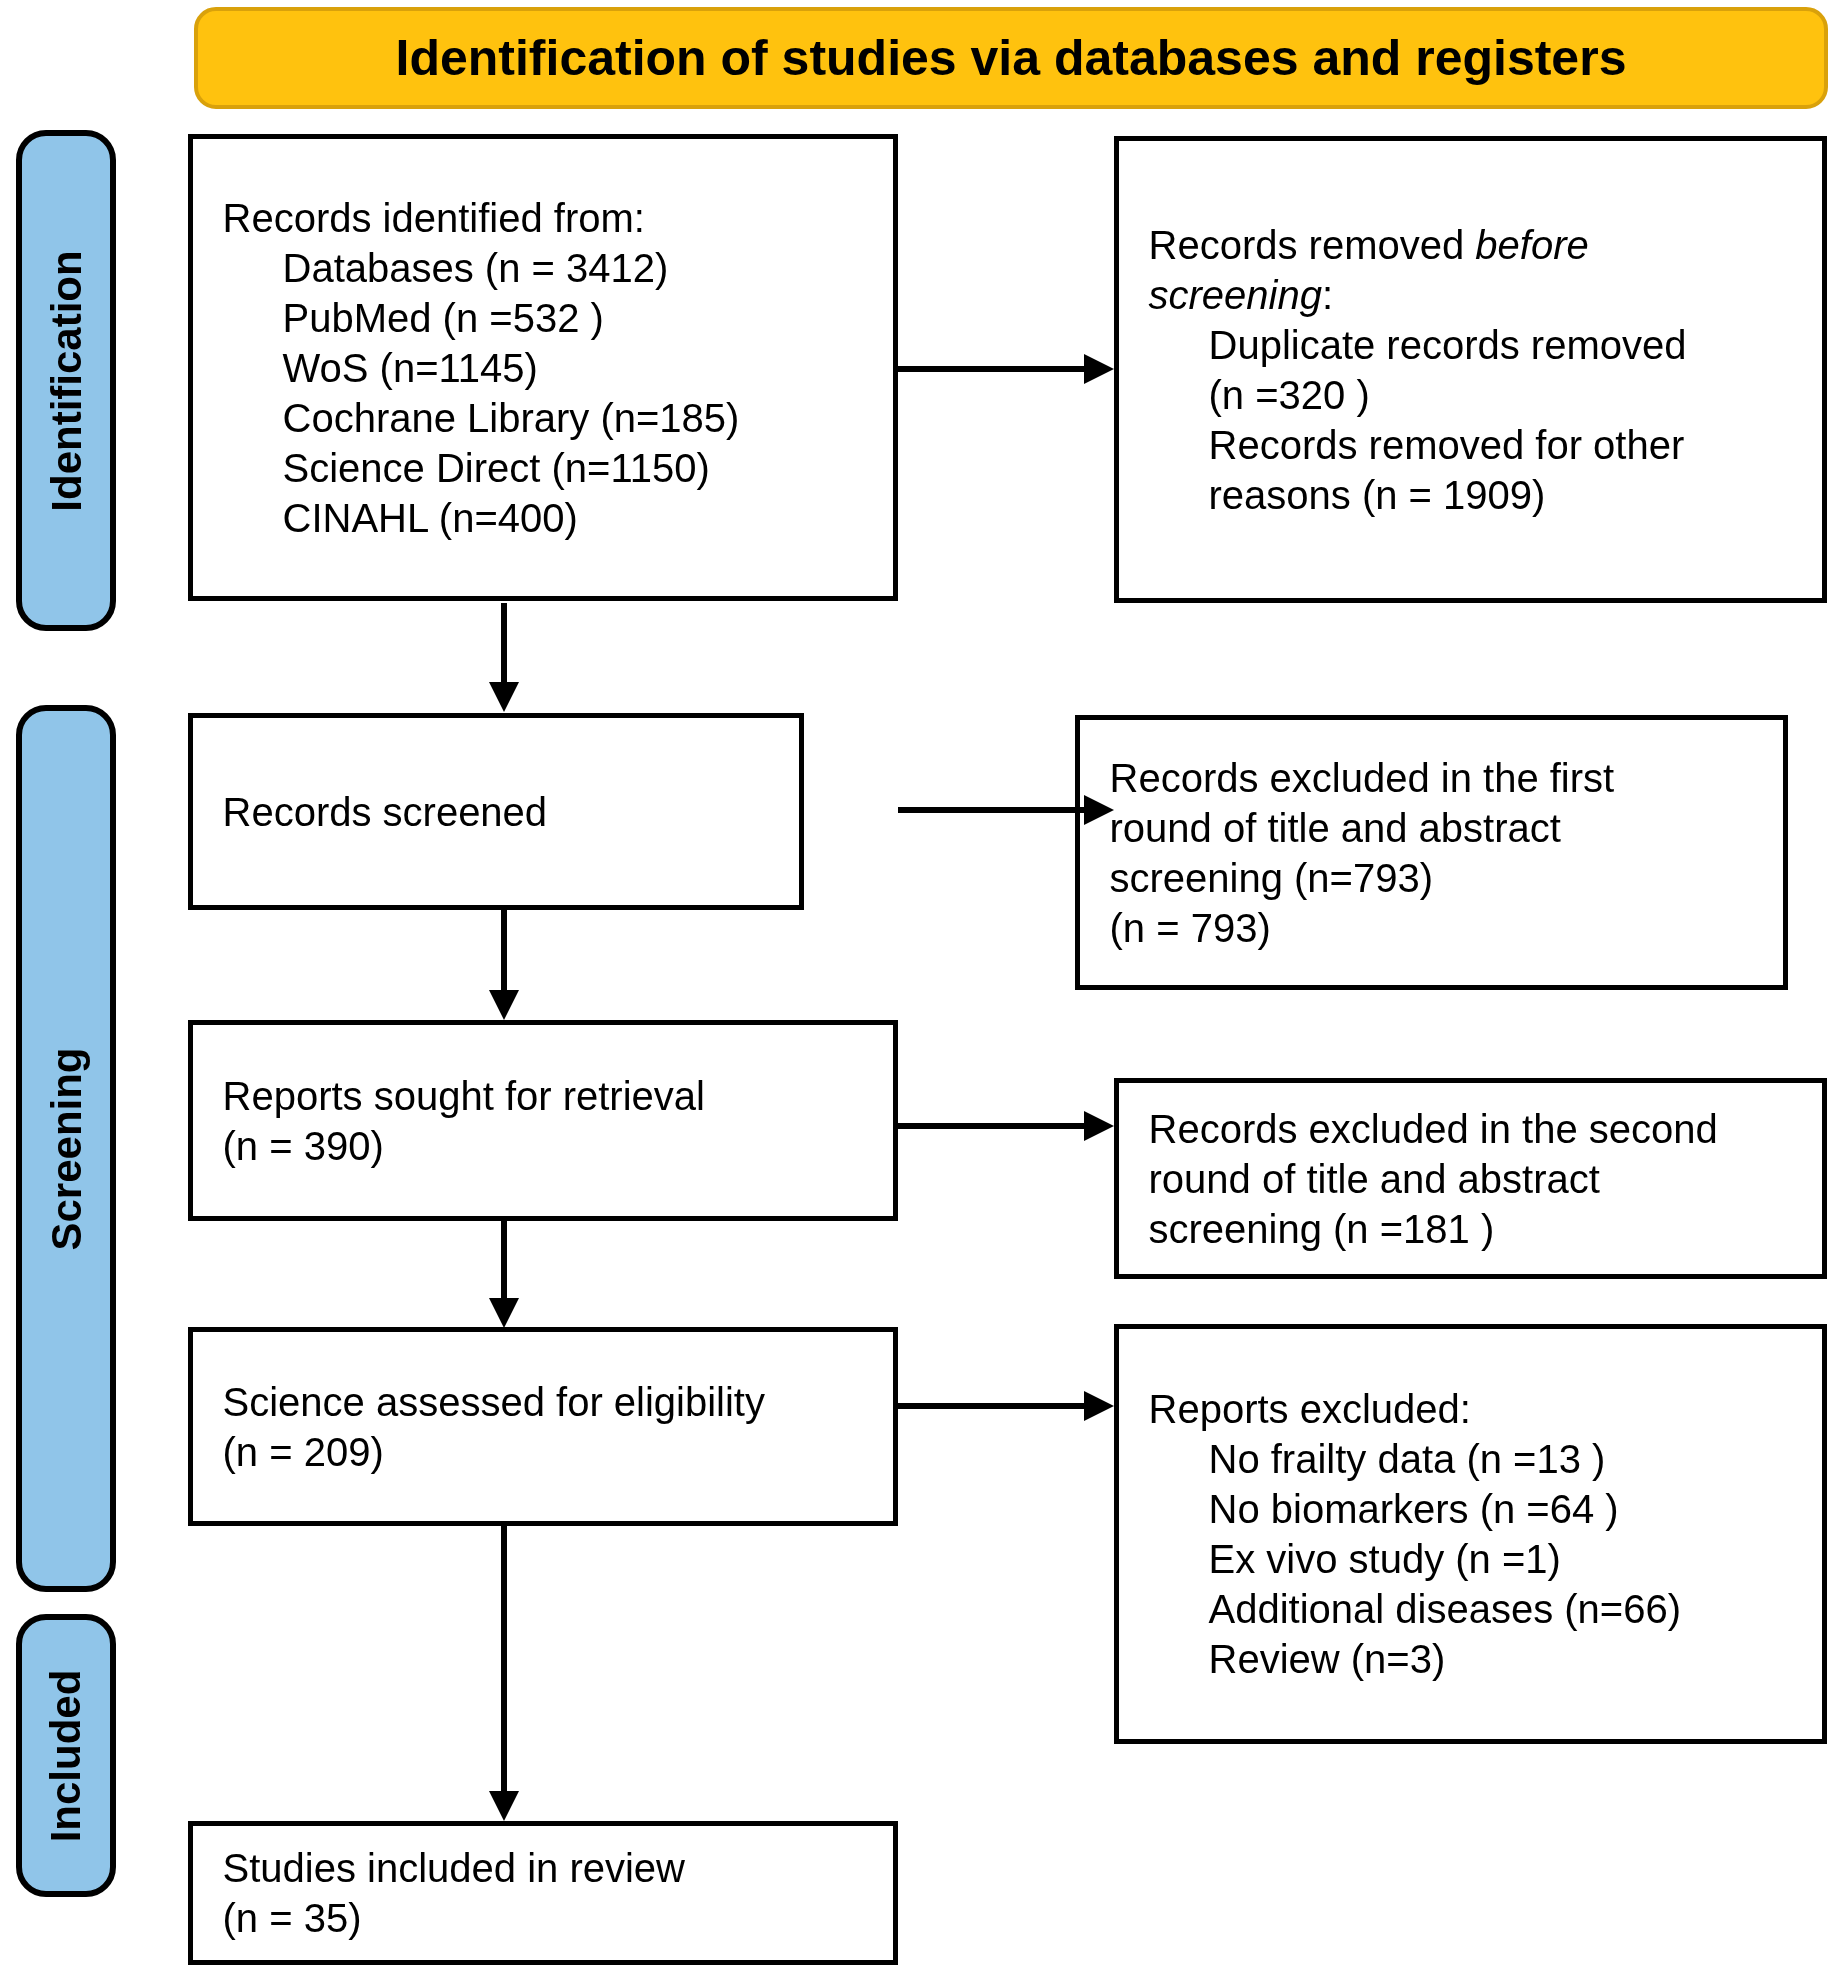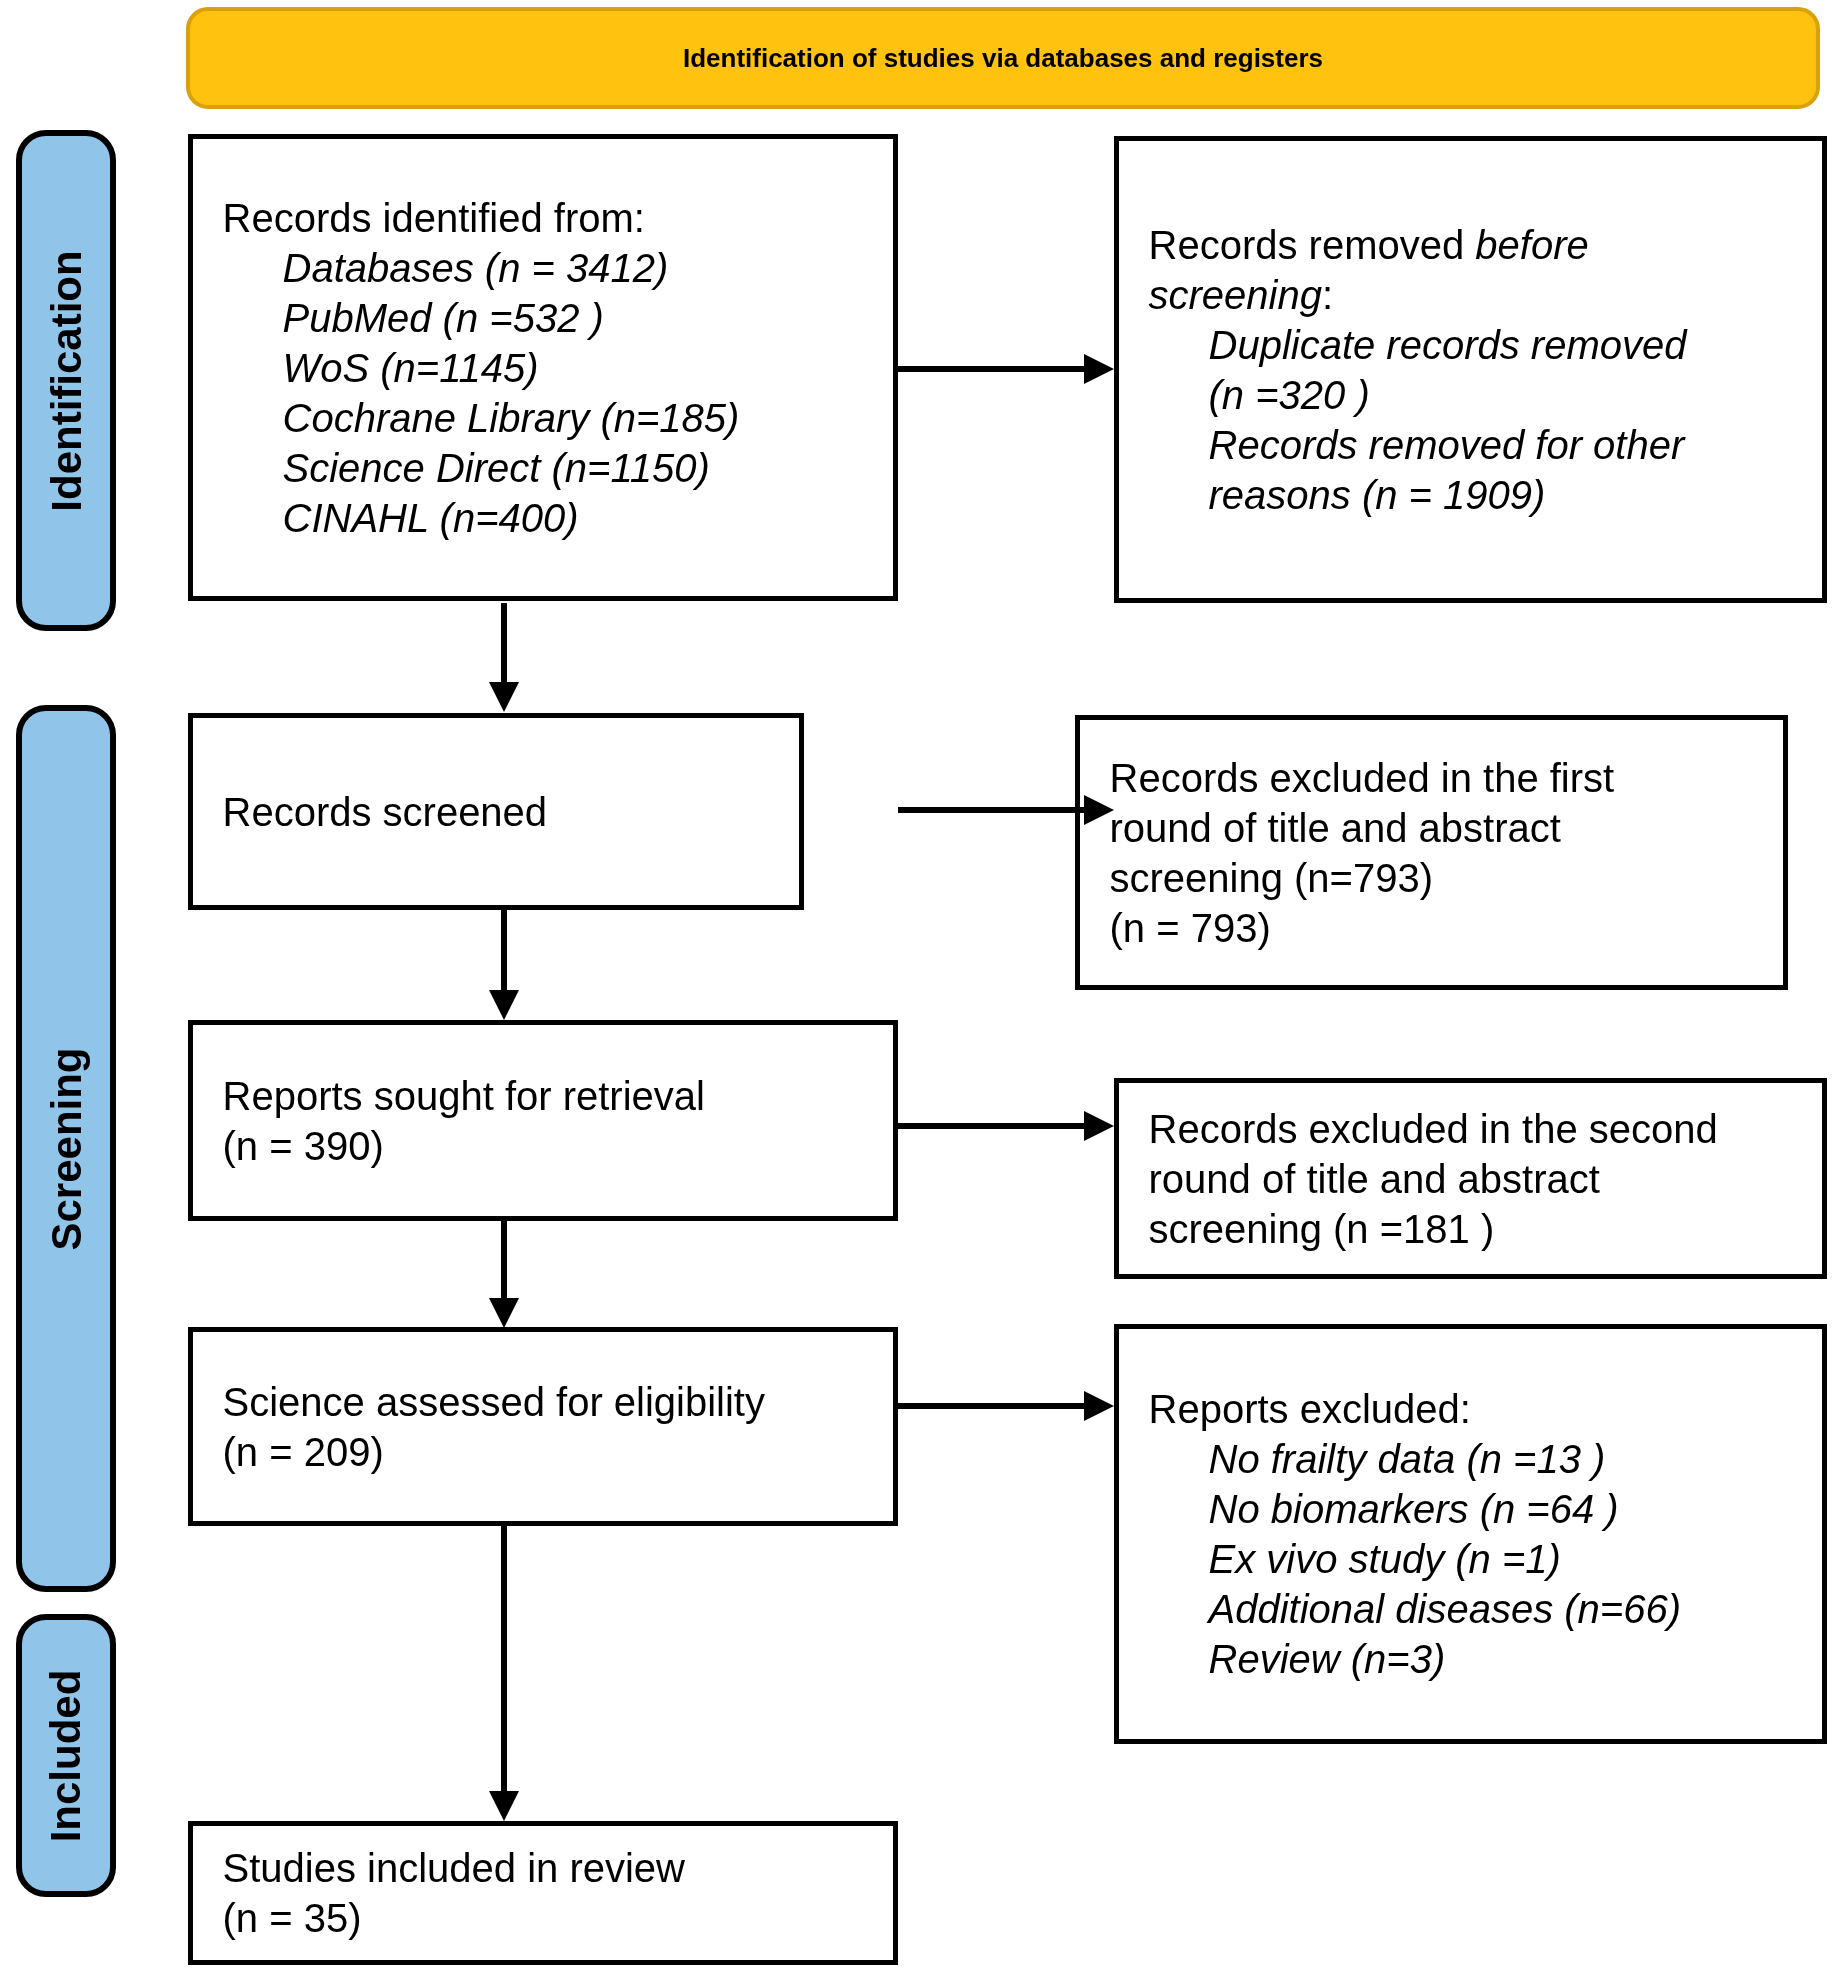--- a/index.html
+++ b/index.html
@@ -13,26 +13,26 @@
     position: relative;
     width: 1845px;
     height: 1985px;
     background: #ffffff;
     font-family: "Liberation Sans", sans-serif;
     color: var(--ink);
     overflow: hidden;
   }
   .banner {
     position: absolute;
-    left: 186px; top: 7.2px; width: 1634px; height: 102px;
+    left: 194px; top: 7.2px; width: 1634px; height: 102px;
     background: var(--header-bg);
     border: 4.6px solid var(--header-border);
     border-radius: 22px;
     display: flex; align-items: center; justify-content: center;
-    font-weight: bold; font-size: 26px;
+    font-weight: bold; font-size: 50px;
     box-sizing: border-box;
     text-align: center;
   }
   .stage {
     position: absolute;
     left: 16.4px; width: 100px;
     background: var(--stage-bg);
     border: 6.6px solid var(--ink);
     border-radius: 30px;
     display: flex; align-items: center; justify-content: center;
@@ -49,21 +49,21 @@
     background: #ffffff;
     border: 5.2px solid var(--ink);
     box-sizing: border-box;
     display: flex; align-items: center;
   }
   .box-text {
     padding-left: 29.5px; padding-right: 10.5px;
     font-size: 40px; line-height: 50px;
   }
   .line { white-space: nowrap; }
-  .line.indent { padding-left: 60px; font-style: italic; }
+  .line.indent { padding-left: 60px; }
   .arrow-h {
     position: absolute; height: 5.9px; background: var(--ink);
   }
   .arrow-h::after {
     content: ""; position: absolute; left: 100%; top: 50%;
     transform: translateY(-50%);
     border-left: 30px solid var(--ink);
     border-top: 15.7px solid transparent;
     border-bottom: 15.7px solid transparent;
     width: 0; height: 0;

